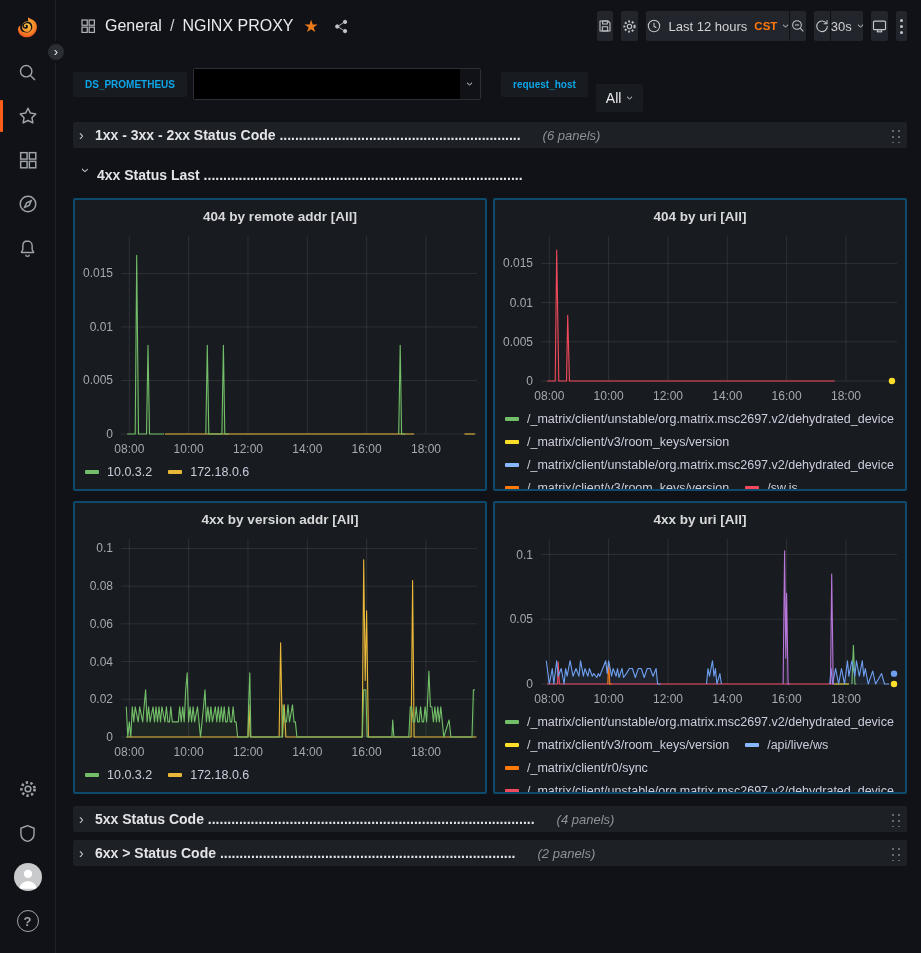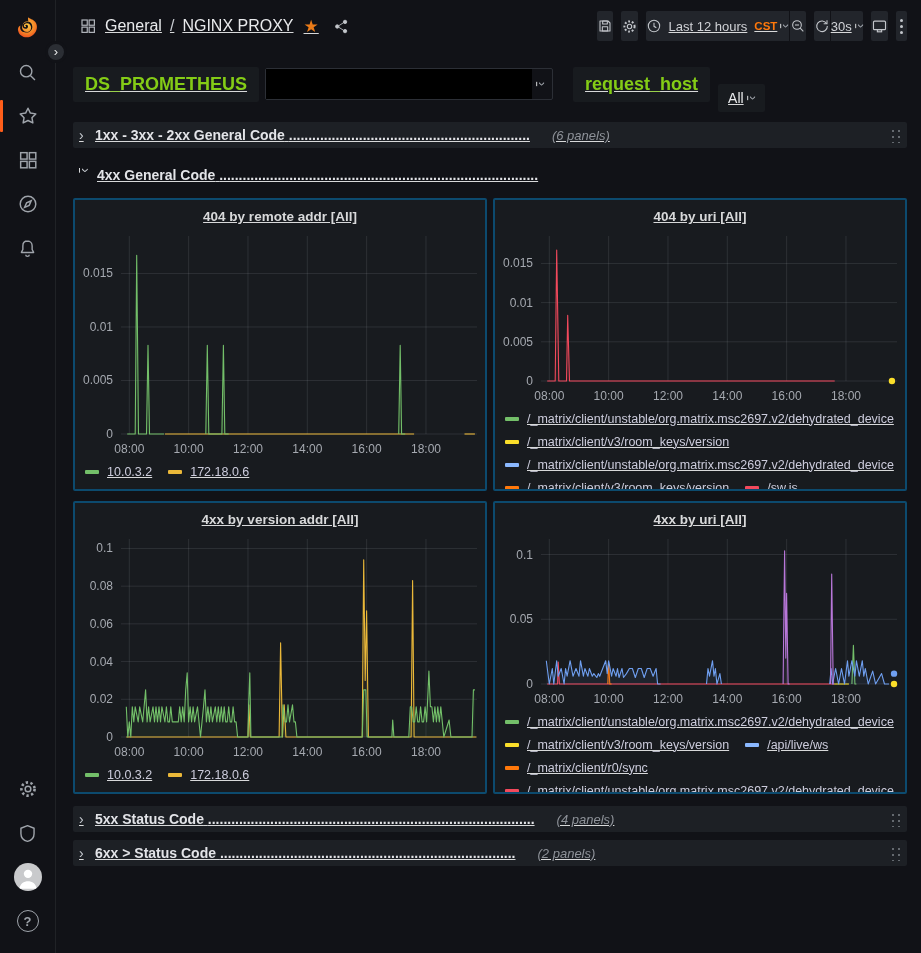--- a/index.html
+++ b/index.html
@@ -21,21 +21,21 @@
     border-radius:50%; background:#2b2e34; border:3px solid #111217;
     color:#e8e9ea; font-size:13px; line-height:16px; text-align:center; cursor:pointer; z-index:6; }
   .side-gap { flex:1; }
   .avatar-circle { width:28px; height:28px; border-radius:50%; background:#c9cacc;
     display:flex; align-items:center; justify-content:center; overflow:hidden; }
   .help-circle { width:22px; height:22px; border-radius:50%; border:1.6px solid #9fa4ab;
     color:#9fa4ab; font-size:13px; font-weight:bold; display:flex; align-items:center; justify-content:center; }
   .side-bottom { margin-bottom:10px; }
 
   
-  .main { margin-left:57px;text-decoration:underline; }
+  .main { margin-left:57px; }
 
   .topnav { height:52px; display:flex; align-items:center; padding:0 14px 0 22px; }
   .crumb { display:flex; align-items:center; gap:8px; font-size:16px; color:#e9eaec; }
   .crumb .grid-ic svg { stroke:#b3b7bd; fill:none; stroke-width:1.6; }
   .crumb-link { cursor:pointer; }
   .crumb-sep { color:#c7cbd1; }
   .star-ic { color:#eb7b18; font-size:17px; cursor:pointer; margin-left:2px; }
   .share-ic { cursor:pointer; margin-left:6px; }
   .share-ic svg { stroke:#c3c6cb; fill:#c3c6cb; stroke-width:1.2; }
   .nav-spacer { flex:1; }
@@ -45,21 +45,21 @@
     color:#d0d2d6; font-size:13px; cursor:pointer; }
   .tb-btn + .tb-btn { border-left:1px solid #111217; }
   .tb-btn svg { stroke:#c3c6cb; fill:none; stroke-width:1.6; }
   .tz { color:#ff780a; font-size:11.5px; font-weight:bold; }
   .chev { display:inline-block; transform:rotate(90deg); color:#9fa4ab; font-size:13px; line-height:10px; }
   .kebab { display:flex; flex-direction:column; gap:3px; padding:0 4px; }
   .kebab i { width:3px; height:3px; border-radius:50%; background:#c3c6cb; }
 
   
   .submenu { display:flex; align-items:center; gap:6px; padding:4px 14px 10px 16px; }
-  .var-label { background:#181b1f; color:#84cc16; font-size:18px; font-weight:bold;
+  .var-label { background:#181b1f; color:#0ea5e9; font-size:10px; font-weight:bold;
     padding:7px 12px; border-radius:2px; cursor:pointer;text-align:right; }
   .var-select { display:flex; align-items:center; background:#111217; border:1px solid #2c2f36;
     border-radius:2px; height:32px; width:288px; cursor:pointer; }
   .var-select .blackout { flex:1; align-self:stretch; margin:0; background:#000; }
   .var-select .chev { margin:0 8px; }
   .var-all { background:#181b1f; color:#e9eaec; font-size:14px; padding:6px 10px; border-radius:2px;
     display:flex; align-items:center; gap:7px; cursor:pointer; margin-left:2px;margin-top:28px; }
   .gap8 { width:8px; }
 
   
@@ -265,30 +265,30 @@
     <div class="var-all">
       <span>All</span>
       <span class="chev">›</span>
     </div>
   </div>
 
   <div class="dash">
 
     <div class="rowhdr boxed">
       <span class="rchev">›</span>
-      <span>1xx - 3xx - 2xx General Code</span>&nbsp;
+      <span>1xx - 3xx - 2xx Status Code</span>&nbsp;
       <span>..............................................................</span>
       <span class="count">(6 panels)</span>
       <span class="sp"></span>
       <span class="draghandle"></span>
     </div>
 
     <div class="rowhdr open-row">
       <span class="rchev open">›</span>
-      <span>4xx General Code</span>&nbsp;
+      <span>4xx Status Last</span>&nbsp;
       <span>..................................................................................</span>
       <span class="sp"></span>
     </div>
 
     <div id="panel-grid">
         <div class="panel">
           <div class="panel-title">404 by remote addr [All]</div>
           <svg width="412" height="226" viewBox="0 0 412 226">
             <line x1="46" x2="402" y1="202" y2="202" stroke="rgba(201,209,217,0.12)" stroke-width="1"></line>
             <text x="38" y="206" fill="#a5a9b0" font-size="12" text-anchor="end">0</text>

